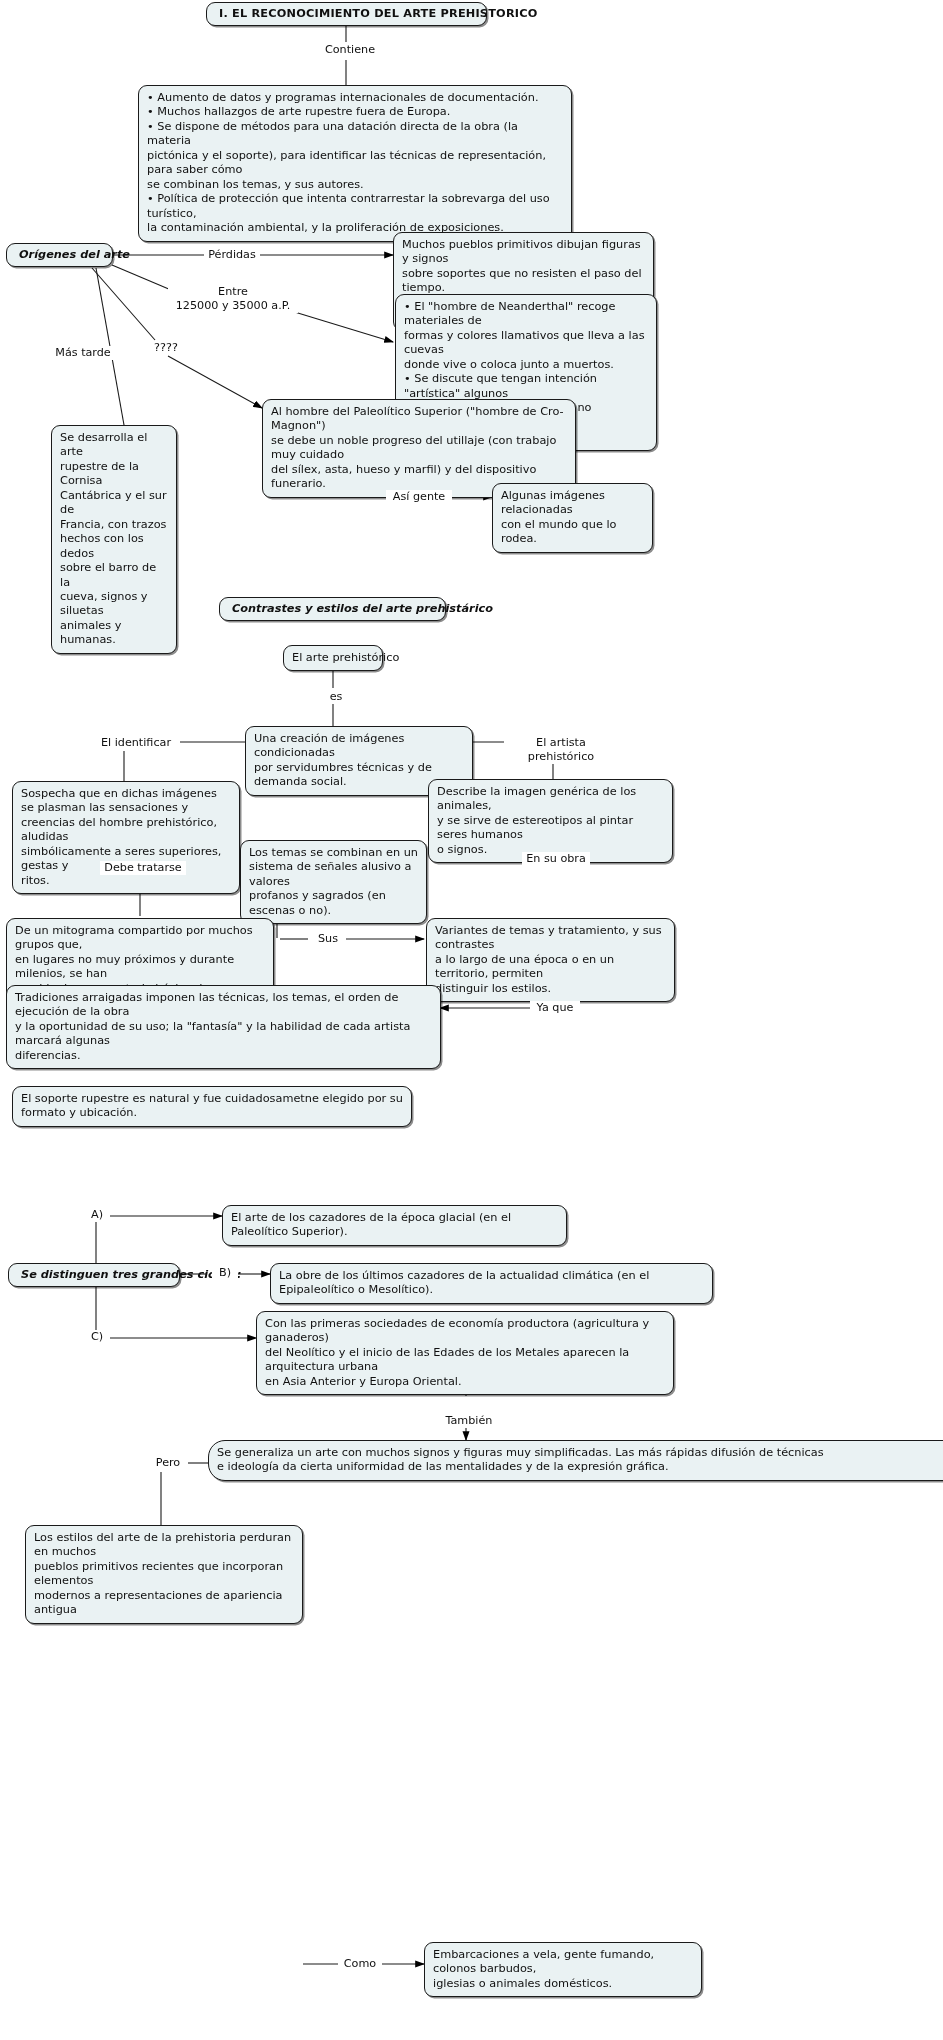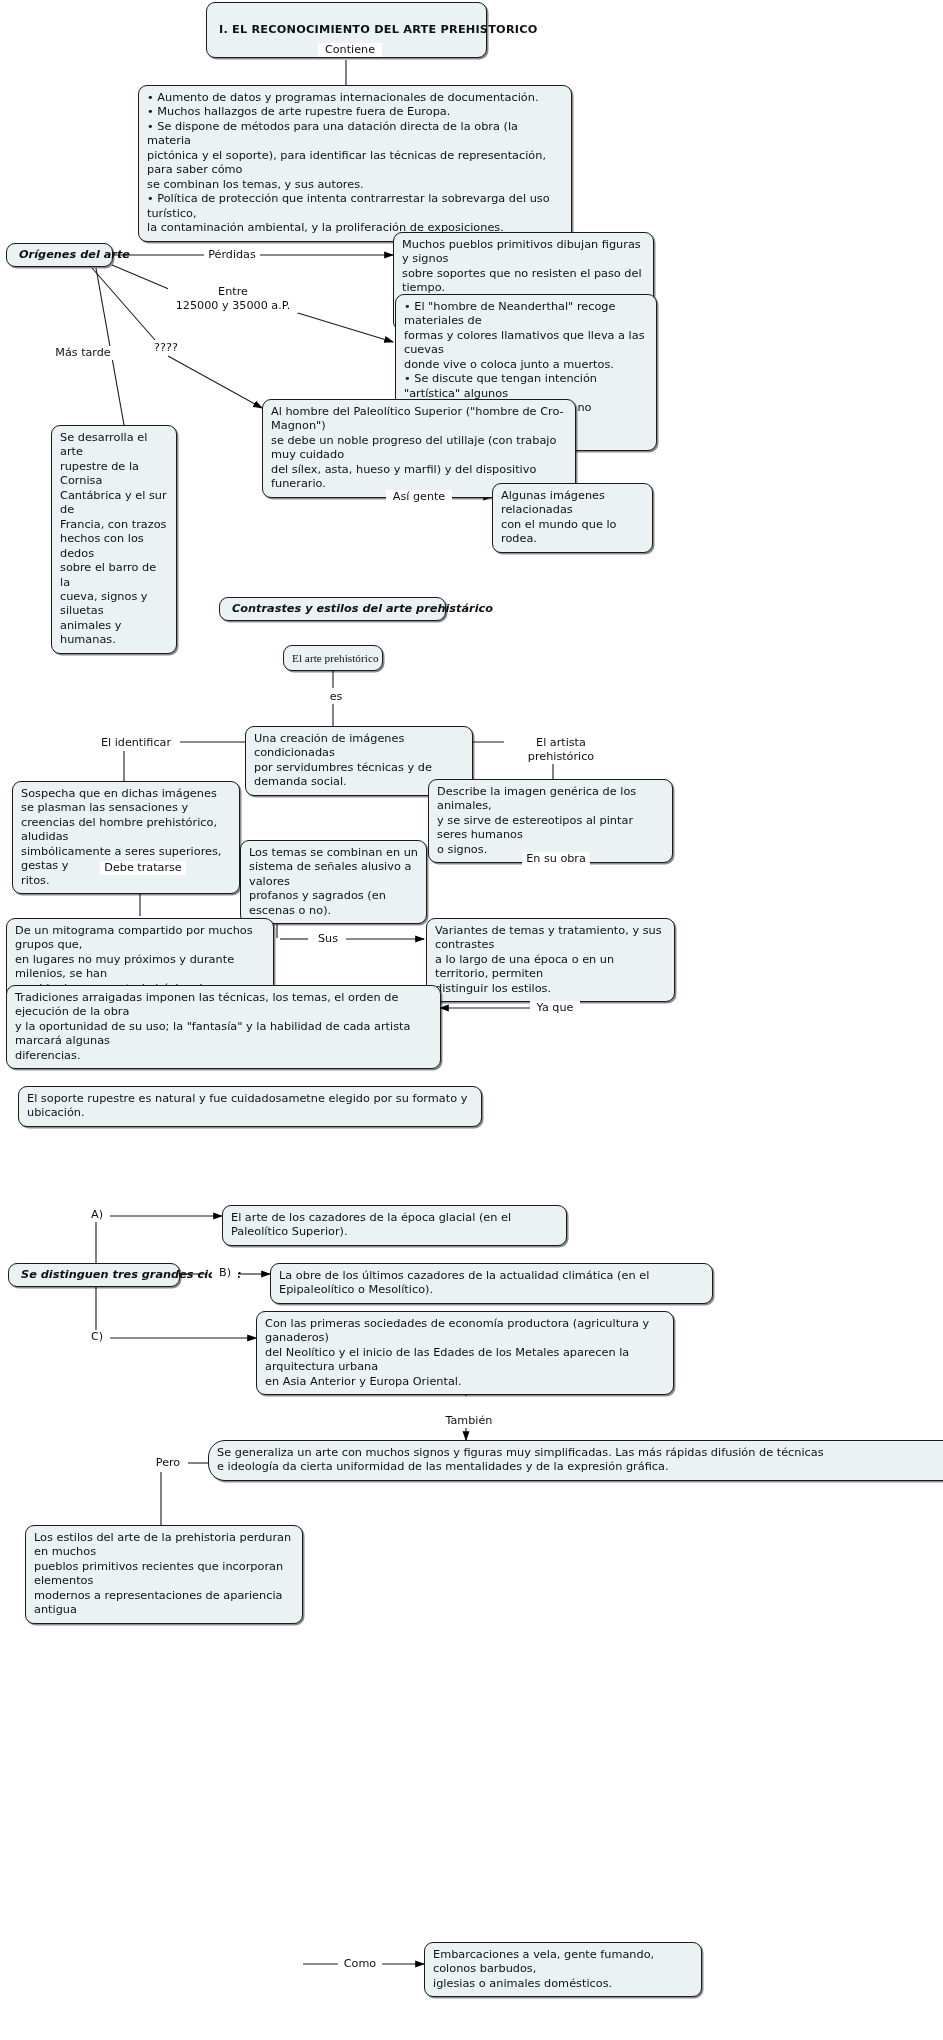--- a/index.html
+++ b/index.html
@@ -44,21 +44,21 @@
     font-style: italic;
     text-align: center;
     white-space: nowrap;
     padding: 4px 12px;
   }
   .node.maintitle {
     font-weight: bold;
     font-style: normal;
     text-align: center;
     white-space: nowrap;
-    padding: 20px 12px;
+    padding: 4px 12px;
     letter-spacing: 0.2px;
   }
   .node.plain {
     text-align: left;
   }
   .node.center {
     text-align: center;
     white-space: nowrap;
   }
   .elabel {
@@ -176,21 +176,21 @@
 cueva, signos y siluetas
 animales y humanas.</div>
 
   <div class="elabel" style="left:386px; top:490px; width:60px;">Así gente</div>
 
   <div class="node plain" style="left:492px; top:483px; width:161px;">Algunas imágenes relacionadas
 con el mundo que lo rodea.</div>
 
   <div class="node title" style="left:219px; top:597px; width:227px;">Contrastes y estilos del arte prehistárico</div>
 
-  <div class="node center" style="left:283px; top:645px; width:100px;font-family:Liberation Serif, serif;">El arte prehistórico</div>
+  <div class="node center" style="left:283px; top:645px; width:100px;">El arte prehistórico</div>
 
   <div class="elabel" style="left:322px; top:690px; width:22px;">es</div>
 
   <div class="node plain" style="left:245px; top:726px; width:228px;">Una creación de imágenes condicionadas
 por servidumbres técnicas y de demanda social.</div>
 
   <div class="elabel" style="left:92px; top:736px; width:82px;">El identificar</div>
 
   <div class="elabel" style="left:504px; top:736px; width:108px;">El artista prehistórico</div>
 
@@ -221,21 +221,21 @@
   <div class="node plain" style="left:426px; top:918px; width:249px;">Variantes de temas y tratamiento, y sus contrastes
 a lo largo de una época o en un territorio, permiten
 distinguir los estilos.</div>
 
   <div class="elabel" style="left:530px; top:1001px; width:44px;">Ya que</div>
 
   <div class="node plain" style="left:6px; top:985px; width:435px;">Tradiciones arraigadas imponen las técnicas, los temas, el orden de ejecución de la obra
 y la oportunidad de su uso; la "fantasía" y la habilidad de cada artista marcará algunas
 diferencias.</div>
 
-  <div class="node plain" style="left:18px; top:1086px; width:464px;">El soporte rupestre es natural y fue cuidadosametne elegido por su formato y ubicación.</div>
+  <div class="node plain" style="left:12px; top:1086px; width:400px;">El soporte rupestre es natural y fue cuidadosametne elegido por su formato y ubicación.</div>
 
   <div class="elabel" style="left:84px; top:1208px; width:20px;">A)</div>
 
   <div class="node plain" style="left:222px; top:1205px; width:345px;">El arte de los cazadores de la época glacial (en el Paleolítico Superior).</div>
 
   <div class="node title" style="left:8px; top:1263px; width:172px; text-align:left;">Se distinguen tres grandes ciclos :</div>
 
   <div class="elabel" style="left:212px; top:1266px; width:20px;">B)</div>
 
   <div class="node plain" style="left:270px; top:1263px; width:443px;">La obre de los últimos cazadores de la actualidad climática (en el Epipaleolítico o Mesolítico).</div>

